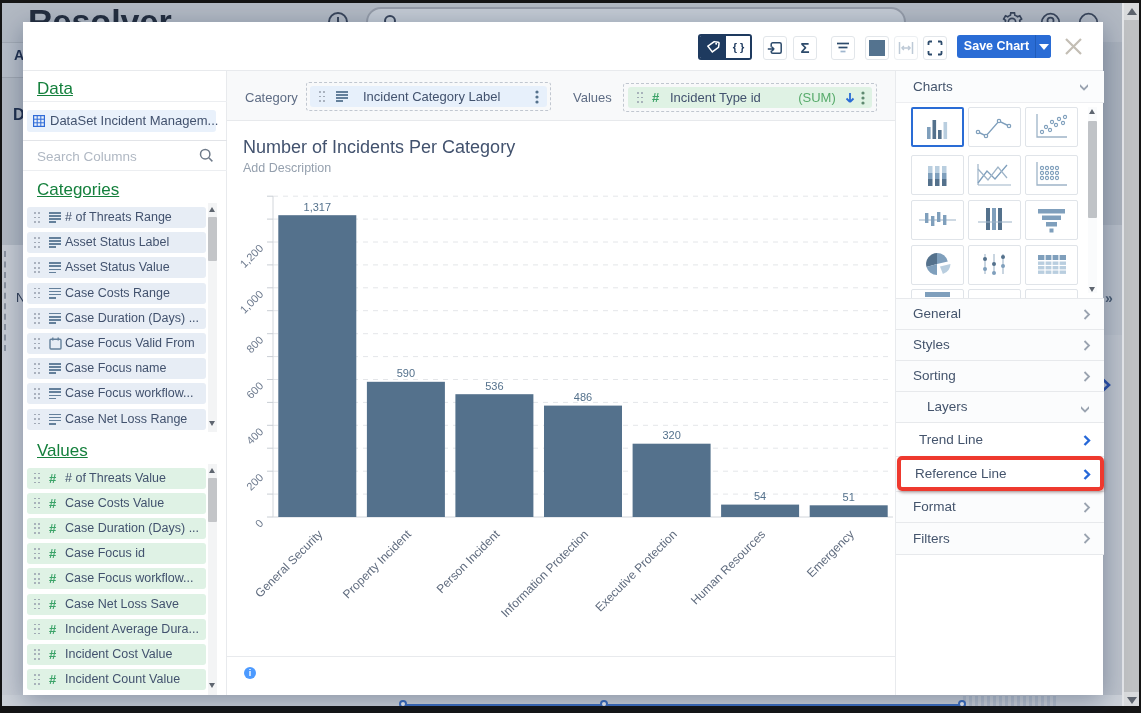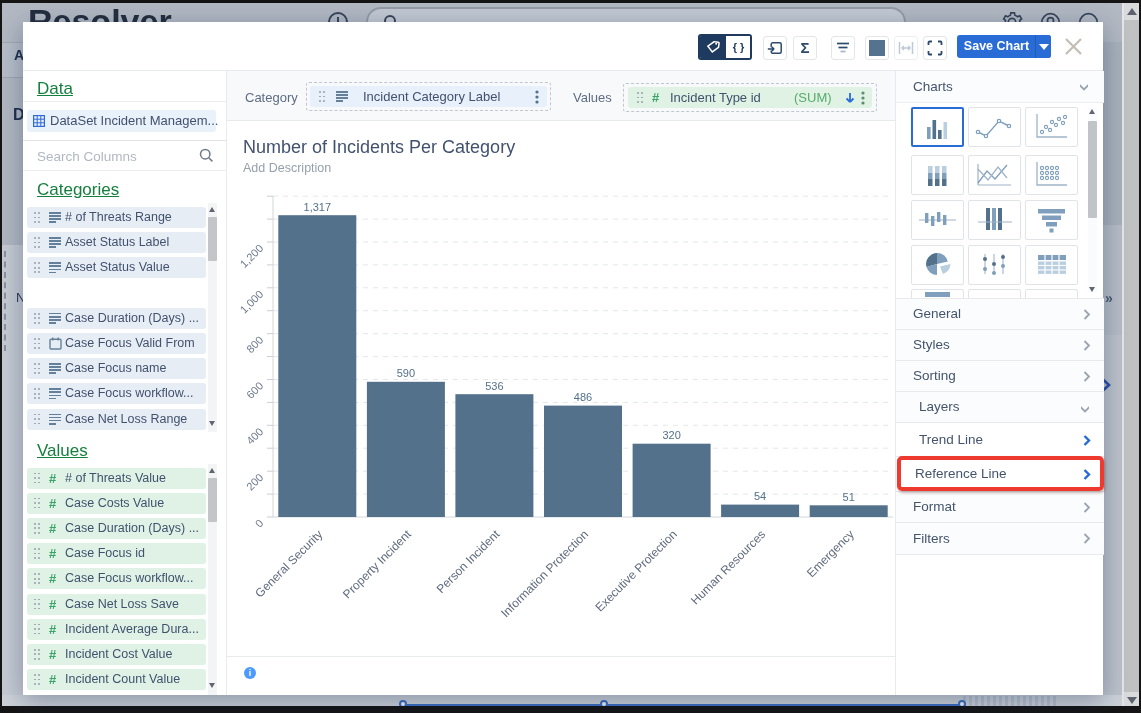--- a/index.html
+++ b/index.html
@@ -219,20 +219,37 @@
             <i style="left:4px;top:9px"></i>
           </span>
           <span class="lineico">
             <b style="top:0;width:12px"></b>
             <b style="top:3.1px;width:12px"></b>
             <b style="top:6.2px;width:12px"></b>
             <b style="top:9.3px;width:7px"></b>
           </span>
           <span class="chiptext">Asset Status Value</span>
         </div>
+<div class="chip cchip" style="top:79.6px;">
+          <span class="dots">
+            <i style="left:0;top:0"></i>
+            <i style="left:4px;top:0"></i>
+            <i style="left:0;top:4.5px"></i>
+            <i style="left:4px;top:4.5px"></i>
+            <i style="left:0;top:9px"></i>
+            <i style="left:4px;top:9px"></i>
+          </span>
+          <span class="lineico">
+            <b style="top:0;width:12px"></b>
+            <b style="top:3.1px;width:12px"></b>
+            <b style="top:6.2px;width:12px"></b>
+            <b style="top:9.3px;width:7px"></b>
+          </span>
+          <span class="chiptext">Case Costs Range</span>
+        </div>
 <div class="chip cchip" style="top:104.8px;">
           <span class="dots">
             <i style="left:0;top:0"></i>
             <i style="left:4px;top:0"></i>
             <i style="left:0;top:4.5px"></i>
             <i style="left:4px;top:4.5px"></i>
             <i style="left:0;top:9px"></i>
             <i style="left:4px;top:9px"></i>
           </span>
           <span class="lineico">
@@ -462,21 +479,21 @@
     <span class="dots" style="left:9px;top:5px;">
           <i style="left:0;top:0"></i>
           <i style="left:4px;top:0"></i>
           <i style="left:0;top:4.5px"></i>
           <i style="left:4px;top:4.5px"></i>
           <i style="left:0;top:9px"></i>
           <i style="left:4px;top:9px"></i>
         </span>
     <span class="hashico" style="left:24px;">#</span>
     <div class="abs" style="left:42px;top:0;font-size:13px;color:#42526e;line-height:21px;">Incident Type id</div>
-    <div class="abs" style="left:166px;top:0;width:46px;font-size:13px;color:#57ab6b;line-height:21px;text-align:left;">(SUM)</div>
+    <div class="abs" style="left:166px;top:0;width:46px;font-size:13px;color:#57ab6b;line-height:21px;text-align:center;">(SUM)</div>
     <svg style="position:absolute;left:216px;top:5px;" width="12" height="12" viewBox="0 0 12 12">
           <path d="M6 1v9M6 10l-3.5-3.5M6 10l3.5-3.5" fill="none" stroke="#2a6cd5" stroke-width="1.8"></path>
         </svg>
     <svg style="position:absolute;left:233px;top:4px;" width="4" height="14" viewBox="0 0 4 14">
           <circle cx="2" cy="2" r="1.6" fill="#5e8a70"></circle>
           <circle cx="2" cy="7" r="1.6" fill="#5e8a70"></circle>
           <circle cx="2" cy="12" r="1.6" fill="#5e8a70"></circle>
         </svg>
   </div>
   <div class="abs" style="left:16px;top:66px;font-size:18px;color:#42526e;">Number of Incidents Per Category</div>
@@ -704,21 +721,21 @@
           <path d="M1.5 1l4.5 4.5L1.5 10" fill="none" stroke="#9aa3b0" stroke-width="1.8"></path>
         </svg>
       </div>
 <div class="arow" style="top:289px;height:31px;">
         <div style="position:absolute;left:17px;top:7px;">Sorting</div>
         <svg style="position:absolute;left:187px;top:10px;" width="8" height="11" viewBox="0 0 8 11">
           <path d="M1.5 1l4.5 4.5L1.5 10" fill="none" stroke="#9aa3b0" stroke-width="1.8"></path>
         </svg>
       </div>
 <div class="arow" style="top:320px;height:31px;">
-        <div style="position:absolute;left:23px;top:7px;">Layers</div>
+        <div style="position:absolute;left:31px;top:7px;">Layers</div>
         <svg style="position:absolute;left:185px;top:12px;" width="8" height="11" viewBox="0 0 8 11">
           <path d="M1.5 1l4.5 4.5L1.5 10" fill="none" stroke="#9aa3b0" stroke-width="1.8" transform="rotate(90 4 5.5)"></path>
         </svg>
       </div>
 <div class="arow asub" style="top:351px;height:34px;">
         <div style="position:absolute;left:23px;top:9px;">Trend Line</div>
         <svg style="position:absolute;left:187px;top:12px;" width="8" height="11" viewBox="0 0 8 11">
           <path d="M1.5 1l4.5 4.5L1.5 10" fill="none" stroke="#2668d8" stroke-width="2.4"></path>
         </svg>
       </div>

